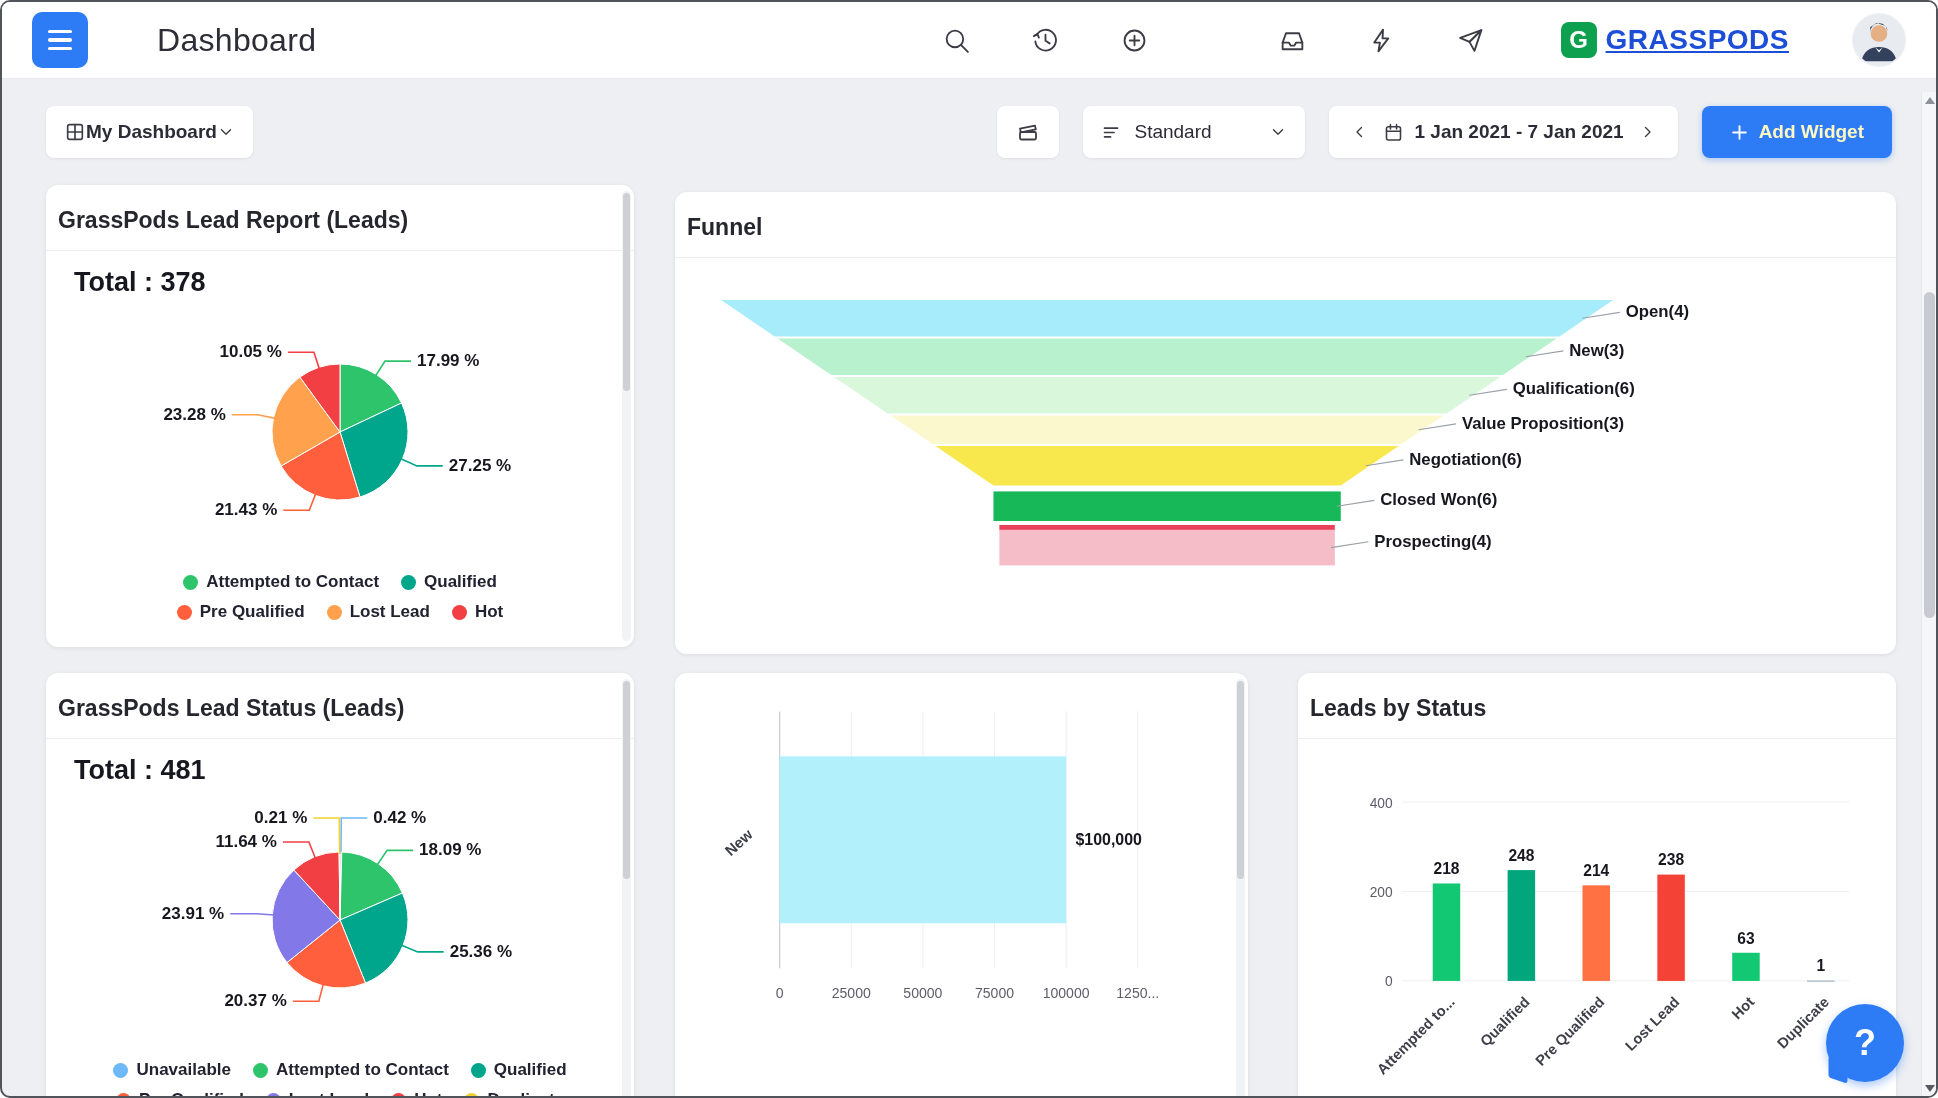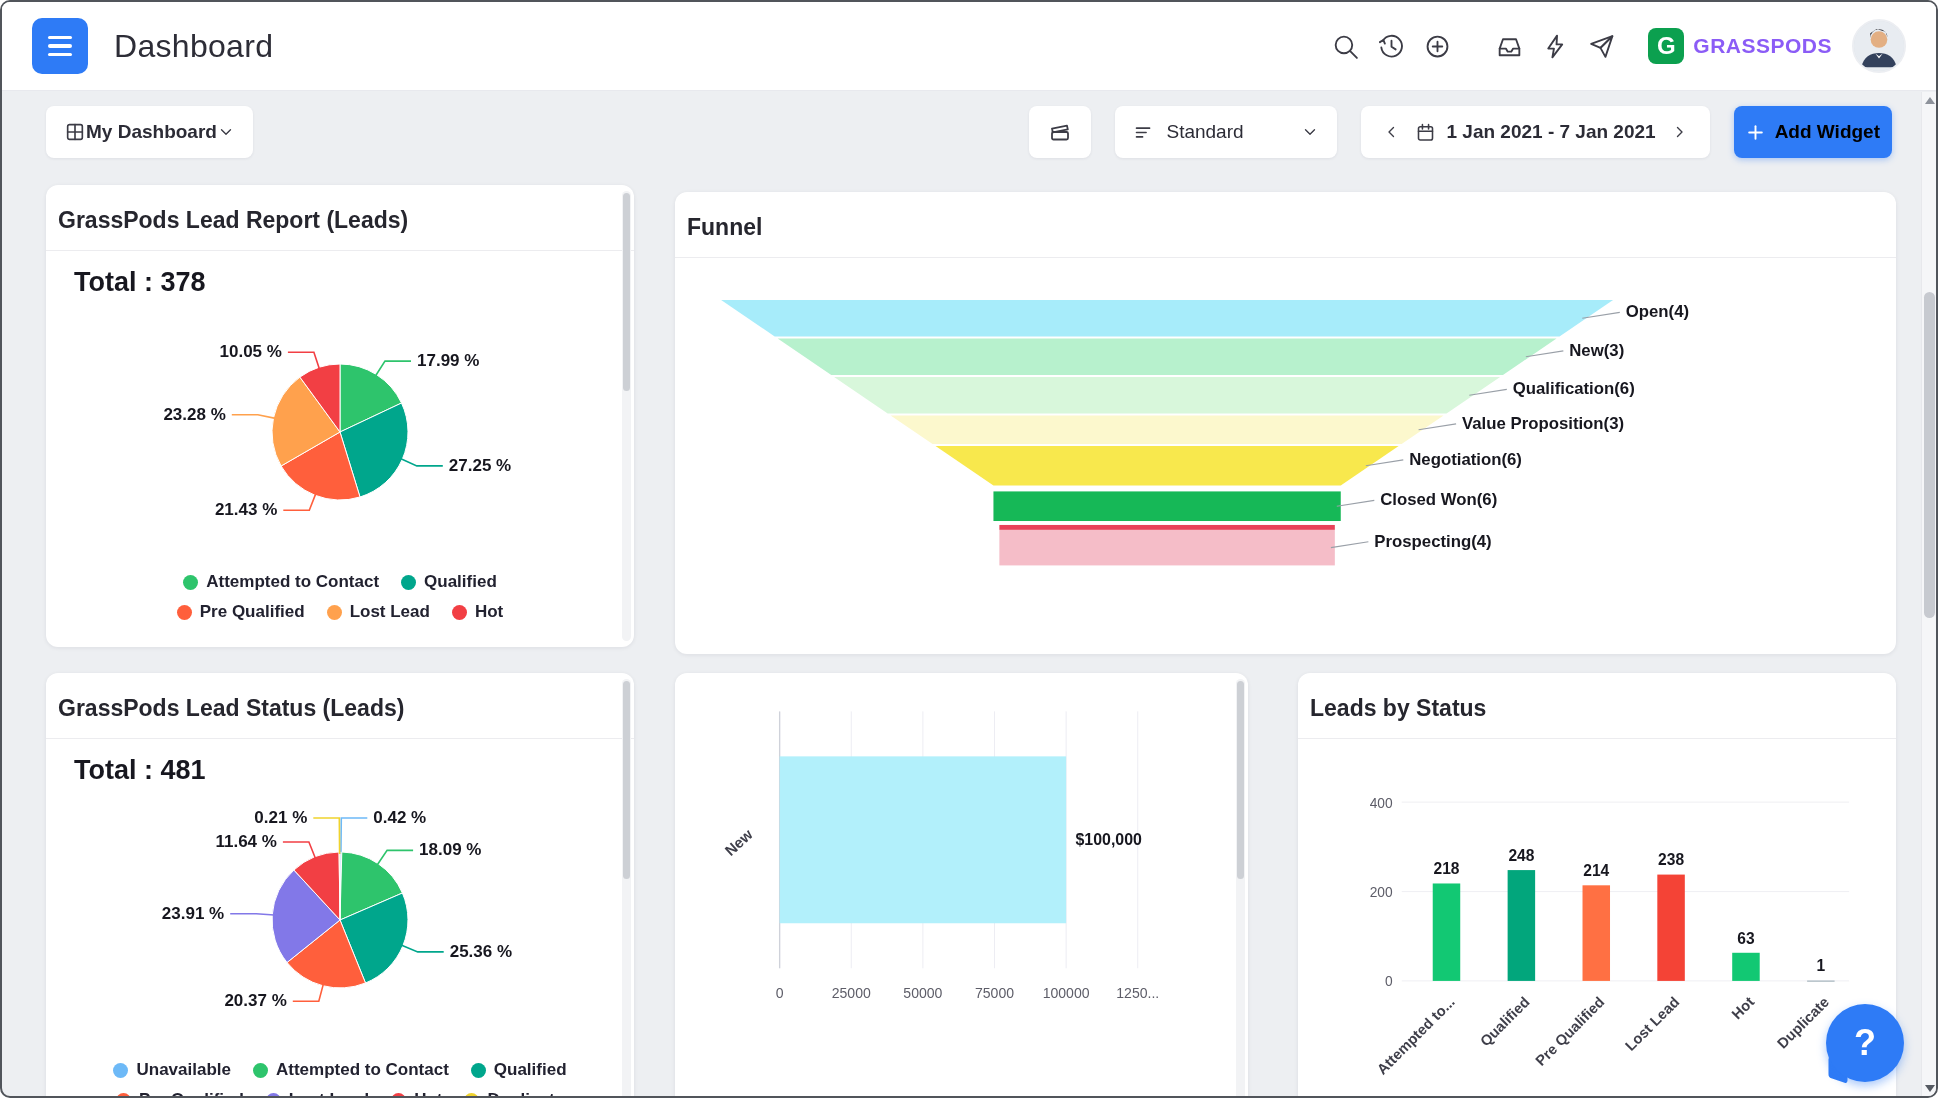--- a/index.html
+++ b/index.html
@@ -1,44 +1,44 @@
 <!DOCTYPE html>
 <html><head>
 <meta charset="utf-8">
 <style>
   * { box-sizing: border-box; margin: 0; padding: 0; }
   html,body { width:1938px; height:1098px; background:#ffffff; font-family:"Liberation Sans", sans-serif; }
   #frame { position:absolute; inset:0; width:1938px; height:1098px; border:2px solid #51555b; border-radius:10px; overflow:hidden; background:#edeff2; }
 
   
-  #header { position:absolute; top:0; left:0; right:0; height:88px; background:#fff; display:flex; align-items:center; padding:16px 30px; z-index:5; box-shadow:0 1px 0 #e8e9ee; }
+  #header { position:absolute; top:0; left:0; right:0; height:76px; background:#fff; display:flex; align-items:center; padding:16px 30px; z-index:5; box-shadow:0 1px 0 #e8e9ee;gap:43px; }
   .menu-btn { width:56px; height:56px; border-radius:10px; background:#2e7bf6; display:flex; flex-direction:column; justify-content:center; align-items:center; gap:5px; cursor:pointer; margin-right:26px; }
   .menu-btn span { display:block; width:24px; height:3.5px; border-radius:2px; background:#fff; }
   .page-title { font-size:32px; font-weight:500; color:#2d2d37; letter-spacing:.3px; }
   .spacer { flex:1; }
   .hicon { width:46px; height:46px; display:grid; place-items:center; cursor:pointer; border-radius:8px; }
   .hicon svg { stroke:#3c3c46; fill:none; stroke-width:1.8; stroke-linecap:round; stroke-linejoin:round; }
   .icon-gap { width:26px; }
   .brand { display:flex; align-items:center; gap:9px; margin:0 20px 0 24px; cursor:pointer; }
   .logo-mark { width:36px; height:36px; border-radius:8px; background:#0ca04f; color:#fff; font-weight:700; font-size:24px; display:grid; place-items:center; }
-  .logo-text { font-size:21px; font-weight:700; color:#8b5cf6; letter-spacing:.5px; }
+  .logo-text { font-size:28px; font-weight:700; color:#1d4ed8; letter-spacing:.5px;text-decoration:underline; }
   .avatar { width:54px; height:54px; border-radius:50%; overflow:hidden; background:#dfe4ea; border:2px solid #eceef2; cursor:pointer; flex:none; }
 
   
   #toolbar { position:absolute; top:104px; left:0; right:0; height:54px; z-index:4; }
   .tool-left { position:absolute; left:44px; top:0; }
   .tool-right { position:absolute; right:44px; top:0; display:flex; gap:24px; align-items:center; }
   .tool-btn { height:52px; background:#fff; border-radius:8px; display:inline-flex; align-items:center; padding:0 18px; cursor:pointer; box-shadow:0 1px 3px rgba(25,30,50,.07); color:#2c2c36; font-size:19px; }
   .tool-btn svg { stroke:#3c3c46; fill:none; stroke-width:1.8; stroke-linecap:round; stroke-linejoin:round; }
   .sel-label { font-weight:600; }
   .std-label { font-weight:500; }
   .icon-only { width:62px; justify-content:center; padding:0; }
   .date-label { font-weight:600; white-space:nowrap; }
   .nav-chev { display:grid; place-items:center; width:26px; height:30px; cursor:pointer; }
-  .add-widget { height:52px; background:#2e7bf6; border-radius:8px; display:inline-flex; align-items:center; gap:10px; padding:0 12px; cursor:pointer; color:#000000; font-size:19px; font-weight:600; box-shadow:0 2px 6px rgba(46,123,246,.35); }
+  .add-widget { height:52px; background:#2e7bf6; border-radius:8px; display:inline-flex; align-items:center; gap:10px; padding:0 28px; cursor:pointer; color:#fef9c3; font-size:19px; font-weight:600; box-shadow:0 2px 6px rgba(46,123,246,.35); }
   .add-widget svg { stroke:#fff; fill:none; stroke-width:2.4; stroke-linecap:round; }
 
   
   .card { position:absolute; background:#fff; border-radius:12px; box-shadow:0 1px 4px rgba(25,30,50,.08); overflow:hidden; }
   #card-lead-report { left:44px;  top:183px; width:588px;  height:462px; }
   #card-funnel      { left:673px; top:190px; width:1221px; height:462px; }
   #card-lead-status { left:44px;  top:671px; width:588px;  height:462px; }
   #card-opportunity { left:673px; top:671px; width:573px;  height:462px; }
   #card-leads-by-status { left:1296px; top:671px; width:598px; height:462px; }
   .w-head { padding:22px 12px 16px; border-bottom:1px solid #ececef; }

